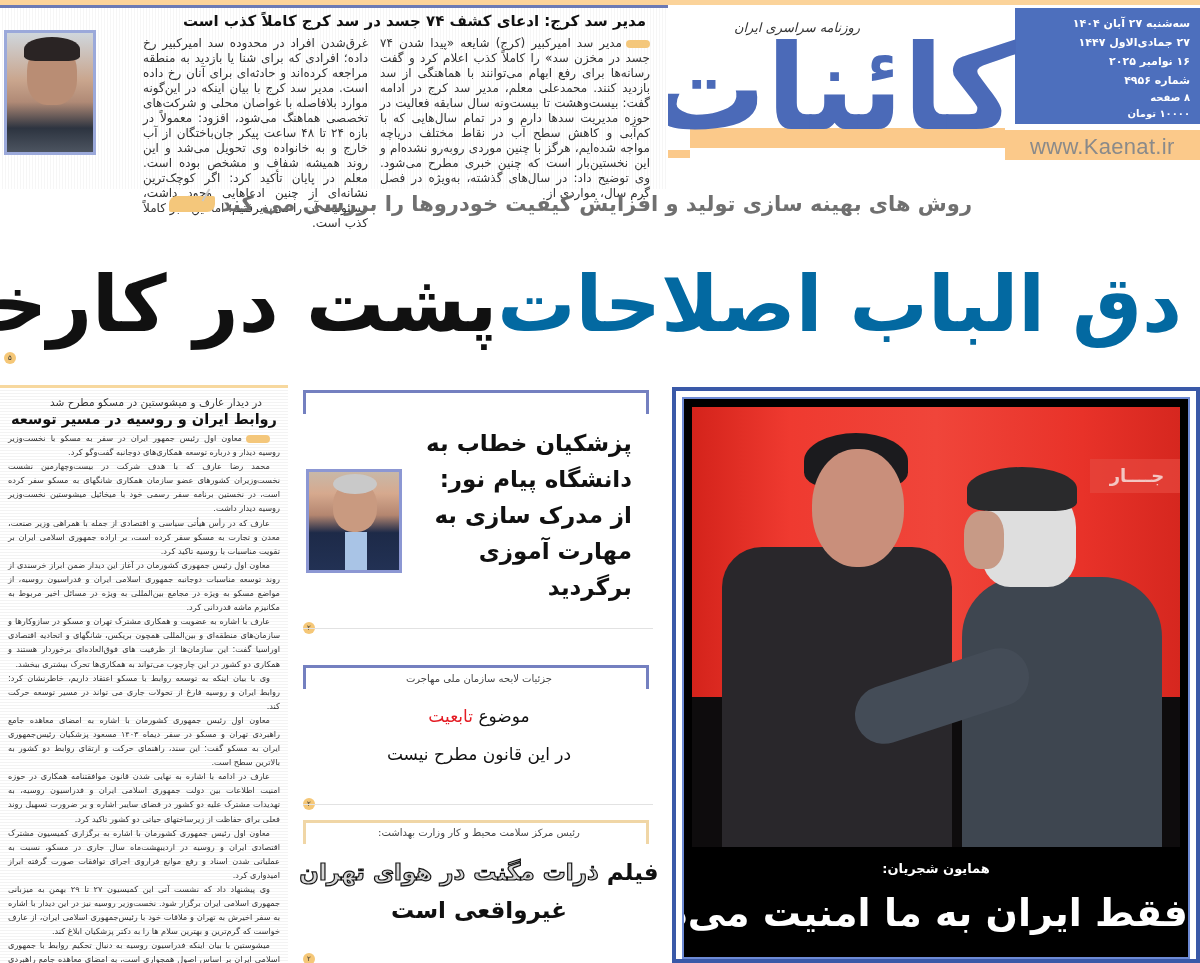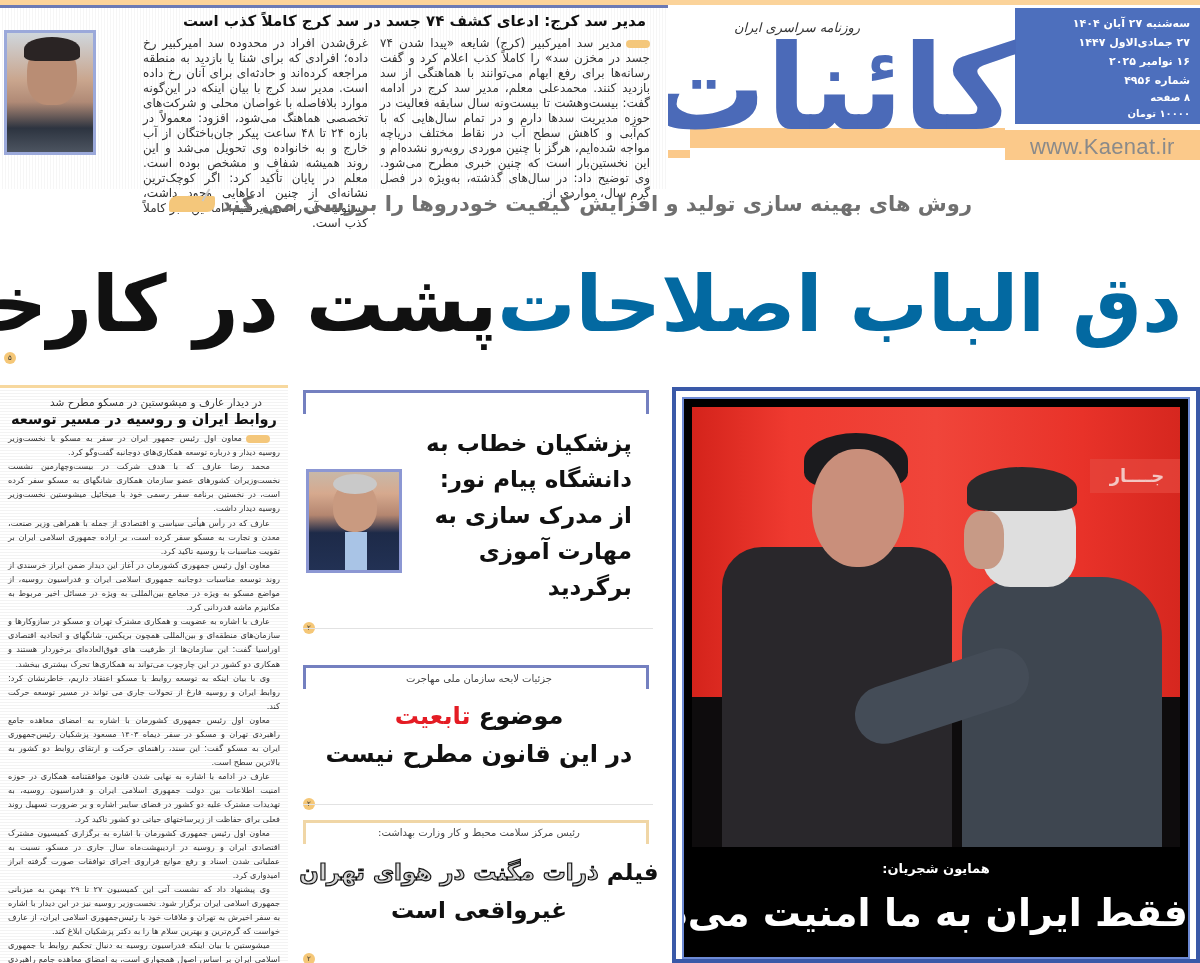--- a/index.html
+++ b/index.html
@@ -58,21 +58,21 @@
   .box-top.gold { border-color: #f0d6a6; }
   .mid-sep { position: absolute; left: 13px; width: 350px; height: 1px; background: #e2e2e2; }
 
   .story1-title { position: absolute; right: 36px; top: 40px; width: 230px; font-size: 23px; font-weight: bold; line-height: 36px; text-align: right; color: #111; direction: rtl; }
   .story1-photo { position: absolute; left: 16px; top: 84px; width: 96px; height: 104px; border: 3px solid #8c97d3; background: linear-gradient(180deg, #c8b8a8 0%, #d6a98e 22%, #b48670 44%, #1d2a48 62%, #223154 100%); overflow: hidden; }
   .story1-photo .hair { position: absolute; left: 24px; top: 2px; width: 44px; height: 20px; border-radius: 50%; background: #c9c9c9; }
   .story1-photo .face { position: absolute; left: 24px; top: 10px; width: 44px; height: 50px; border-radius: 45%; background: #c99a80; }
   .story1-photo .shirt { position: absolute; left: 36px; top: 60px; width: 22px; height: 44px; background: #a9c4e6; }
 
   .story2-kicker { position: absolute; left: 0; right: 0; top: 288px; text-align: center; font-size: 10px; color: #444; direction: rtl; }
-  .story2-title { position: absolute; left: 0; right: 0; top: 312px; text-align: center; font-size: 24px; font-weight: bold; line-height: 38px; direction: rtl; color: #111; }
+  .story2-title { position: absolute; left: 0; right: 0; top: 312px; text-align: center; font-size: 17px; font-weight: normal; line-height: 38px; direction: rtl; color: #111; }
   .story2-title .red { color: #e41c24; }
 
   .story3-kicker { position: absolute; left: 0; right: 0; top: 442px; text-align: center; font-size: 10px; color: #444; direction: rtl; }
   .story3-title { position: absolute; left: 0; right: 0; top: 468px; text-align: center; font-size: 23px; font-weight: bold; line-height: 38px; direction: rtl; color: #111; }
   .story3-title .outline { color: #d7d7d7; -webkit-text-stroke: 1.2px #111; }
 
   
   .rightcol { position: absolute; left: 672px; top: 387px; width: 528px; height: 576px; border: 4px solid #3a59a8; background: #fff; padding: 3px; }
   .rightcol-inner { position: absolute; left: 6px; top: 6px; right: 6px; bottom: 0; border: 2px solid #6d8ad4; background: #000; overflow: hidden; }
   .photo-main { position: absolute; left: 8px; top: 8px; right: 8px; height: 440px; background: linear-gradient(90deg, #d4231b 0%, #ef3a30 20%, #f0453a 50%, #e83229 80%, #d6271f 100%); overflow: hidden; }

